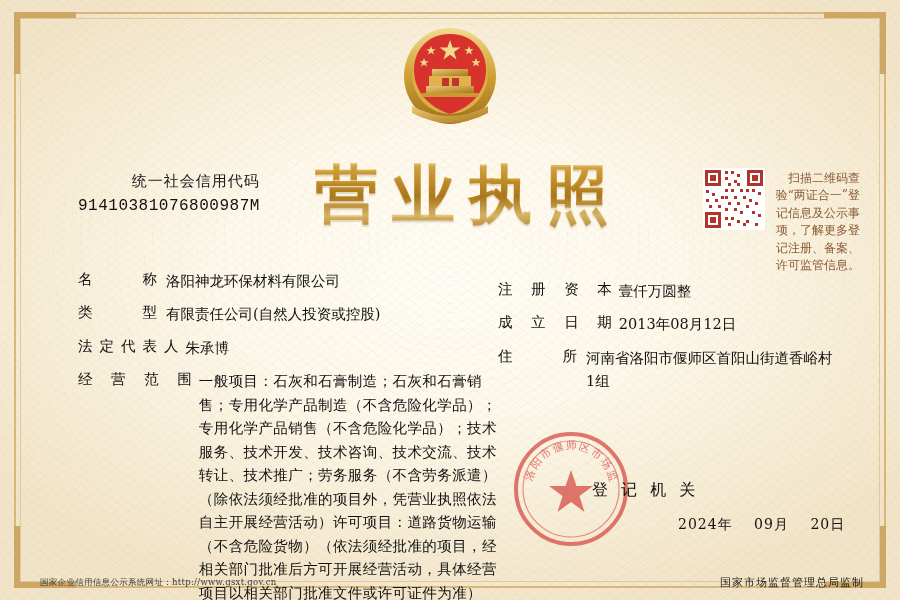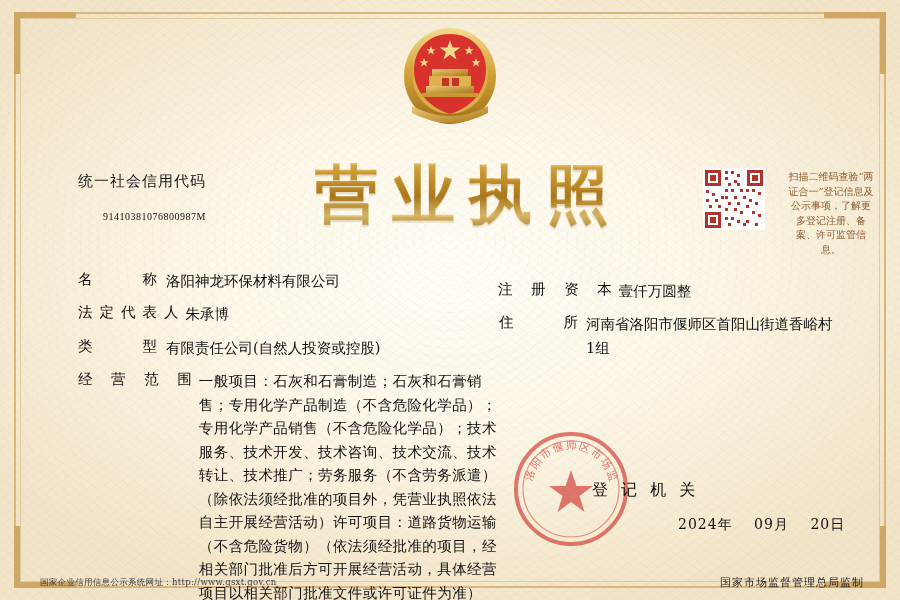--- a/index.html
+++ b/index.html
@@ -90,45 +90,45 @@
     top: 172px;
     text-align: right;
   }
   .credit-label {
     font-family: "DejaVu Serif", serif;
     font-size: 15px;
     color: #1a1a1a;
     letter-spacing: 1px;
   }
   .credit-value {
-    font-family: Liberation Serif, serif;
-    font-size: 10px;
+    font-family: Liberation Mono, monospace;
+    font-size: 16px;
     color: #111;
-    margin-top: 20px;
+    margin-top: 6px;
     letter-spacing: 0.5px;
   }
 
   
   .qr-wrap {
     position: absolute;
     right: 135px;
     top: 168px;
     width: 62px;
     height: 62px;
   }
   .qr-note {
     position: absolute;
-    right: 26px;
+    right: 40px;
     top: 170px;
     width: 86px;
     font-family: "DejaVu Serif", serif;
-    font-size: 10px;
+    font-size: 12px;
     line-height: 1.45;
     color: #8a5a33;
-    text-align: center;
+    text-align: right;
   }
 
   
   .fields-left {
     position: absolute;
     left: 78px;
     top: 270px;
     width: 420px;
   }
   .fields-right {
@@ -146,21 +146,20 @@
     flex: 0 0 88px;
     font-family: "DejaVu Serif", serif;
     font-size: 14.5px;
     color: #0f0f0f;
     letter-spacing: 7px;
     white-space: nowrap;
   }
   .f-label.r {
     flex: 0 0 88px;
     letter-spacing: 7px;
-    text-align: center;
   }
   .f-value {
     font-family: "DejaVu Serif", serif;
     font-size: 14.5px;
     color: #111;
     line-height: 1.55;
   }
   .f-value.scope {
     line-height: 1.62;
     letter-spacing: 0.4px;
@@ -338,37 +337,41 @@
     </svg>
   </div>
   <div class="qr-note">扫描二维码查验“两证合一”登记信息及公示事项，了解更多登记注册、备案、许可监管信息。</div>
 
   <div class="fields-left">
     <div class="field">
       <div class="f-label">名　　称</div>
       <div class="f-value">洛阳神龙环保材料有限公司</div>
     </div>
     <div class="field">
+      <div class="f-label">类　　型</div>
+      <div class="f-value">有限责任公司(自然人投资或控股)</div>
+    </div>
+    <div class="field">
       <div class="f-label">法定代表人</div>
       <div class="f-value">朱承博</div>
     </div>
     <div class="field">
-      <div class="f-label">类　　型</div>
-      <div class="f-value">有限责任公司(自然人投资或控股)</div>
-    </div>
-    <div class="field">
       <div class="f-label">经 营 范 围</div>
       <div class="f-value scope">一般项目：石灰和石膏制造；石灰和石膏销售；专用化学产品制造（不含危险化学品）；专用化学产品销售（不含危险化学品）；技术服务、技术开发、技术咨询、技术交流、技术转让、技术推广；劳务服务（不含劳务派遣）（除依法须经批准的项目外，凭营业执照依法自主开展经营活动）许可项目：道路货物运输（不含危险货物）（依法须经批准的项目，经相关部门批准后方可开展经营活动，具体经营项目以相关部门批准文件或许可证件为准）</div>
     </div>
   </div>
 
   <div class="fields-right">
     <div class="field">
       <div class="f-label r">注 册 资 本</div>
       <div class="f-value">壹仟万圆整</div>
+    </div>
+    <div class="field">
+      <div class="f-label r">成 立 日 期</div>
+      <div class="f-value">2013年08月12日</div>
     </div>
     <div class="field">
       <div class="f-label r">住　　所</div>
       <div class="f-value addr">河南省洛阳市偃师区首阳山街道香峪村1组</div>
     </div>
   </div>
 
   <div class="seal">
     <svg viewBox="0 0 118 118" width="118" height="118">
       <circle cx="59" cy="59" r="55" fill="none" stroke="#cf2b26" stroke-width="4"></circle>

